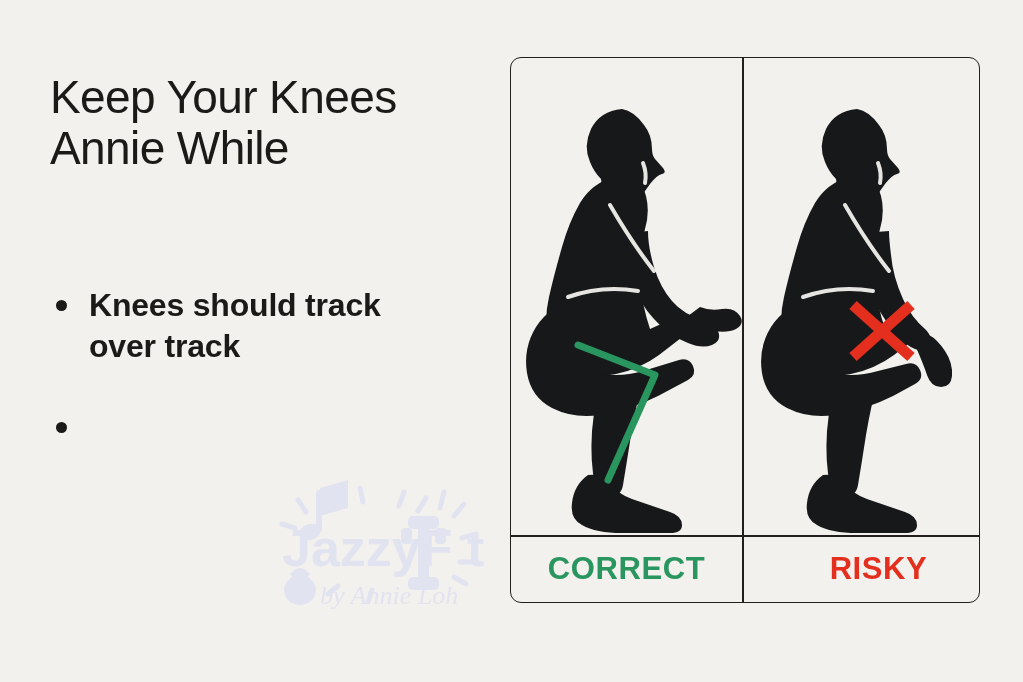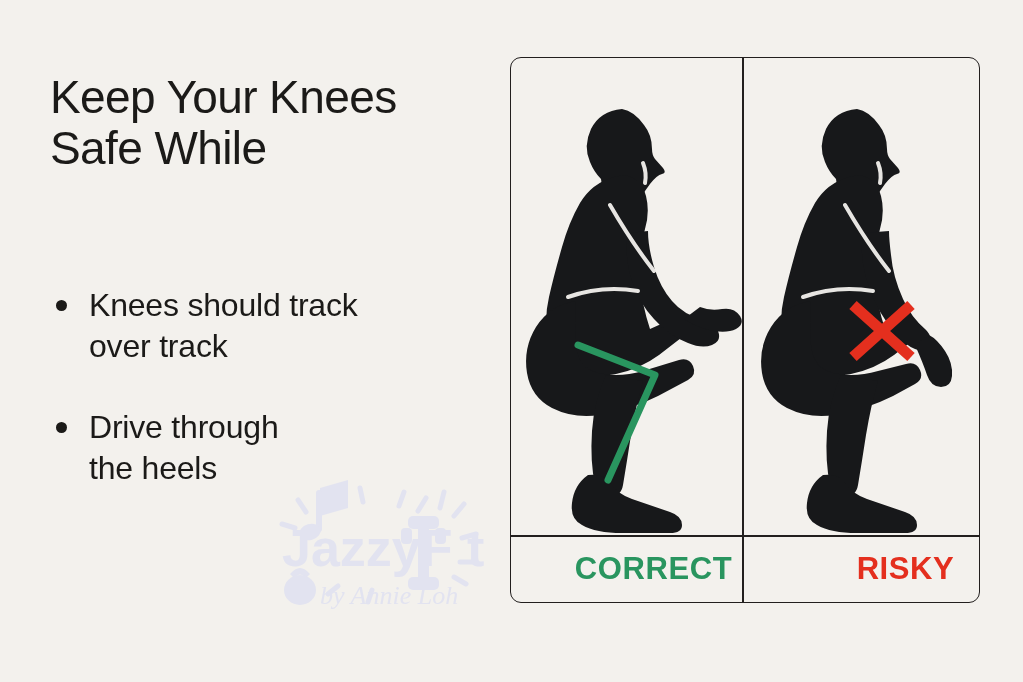--- a/index.html
+++ b/index.html
@@ -23,21 +23,21 @@
   .bullets{position:absolute;left:56px;top:285px;width:420px;}
   .bullet-row{display:flex;align-items:flex-start;margin-bottom:40px;}
   .bullet-dot{
     width:11px;height:11px;border-radius:50%;
     background:#1B1A18;flex:0 0 auto;margin-top:15px;margin-right:22px;
   }
   .bullet-text{
     font-size:32px;line-height:1.28;color:#1B1A18;
     font-weight:400;letter-spacing:-0.2px;
   }
-  .bullet-text .b-line{display:block;}
+  .bullet-text .b-line{display:block;font-weight:bold;}
 
   
   .watermark{
     position:absolute;left:268px;top:478px;width:230px;height:135px;
     opacity:1;pointer-events:none;
   }
   .watermark svg{display:block;}
 
   
   .panel{
@@ -56,51 +56,47 @@
   .panel-cell{position:absolute;top:57px;height:478px;overflow:hidden;}
   .cell-left{left:510px;width:233px;}
   .cell-right{left:743px;width:237px;}
   .fig{position:absolute;left:0;top:0;width:100%;height:100%;}
   .fig svg{display:block;width:100%;height:100%;}
 
   
   .label{
     position:absolute;top:536px;height:66px;
     display:flex;align-items:center;justify-content:center;
-    font-size:31px;font-weight:700;letter-spacing:0.6px;padding-left:27px;
+    font-size:31px;font-weight:700;letter-spacing:0.6px;
   }
   .label-correct{left:510px;width:233px;color:#29955F;}
   .label-risky{left:743px;width:271px;color:#E42F1E;}
 </style>
 </head>
 <body>
 
 <div id="root">
 
   <div class="left-col">
     <h1 class="title">
       <span class="t-line">Keep Your Knees</span>
-      <span class="t-line">Safe While</span>
+      <span class="t-line">Annie While</span>
     </h1>
   </div>
 
   <div class="bullets">
     <div class="bullet-row">
       <span class="bullet-dot"></span>
       <span class="bullet-text">
         <span class="b-line">Knees should track</span>
         <span class="b-line">over track</span>
       </span>
     </div>
     <div class="bullet-row">
       <span class="bullet-dot"></span>
-      <span class="bullet-text">
-        <span class="b-line">Drive through</span>
-        <span class="b-line">the heels</span>
-      </span>
     </div>
   </div>
 
   <div class="watermark">
     <svg viewBox="0 0 230 135" width="230" height="135" aria-hidden="true">
       <g fill="#E2E3F0">
 
         <g stroke="#E2E3F0" stroke-width="5" stroke-linecap="round">
           <line x1="30" y1="22" x2="38" y2="34"></line>
           <line x1="14" y1="46" x2="27" y2="50"></line>

